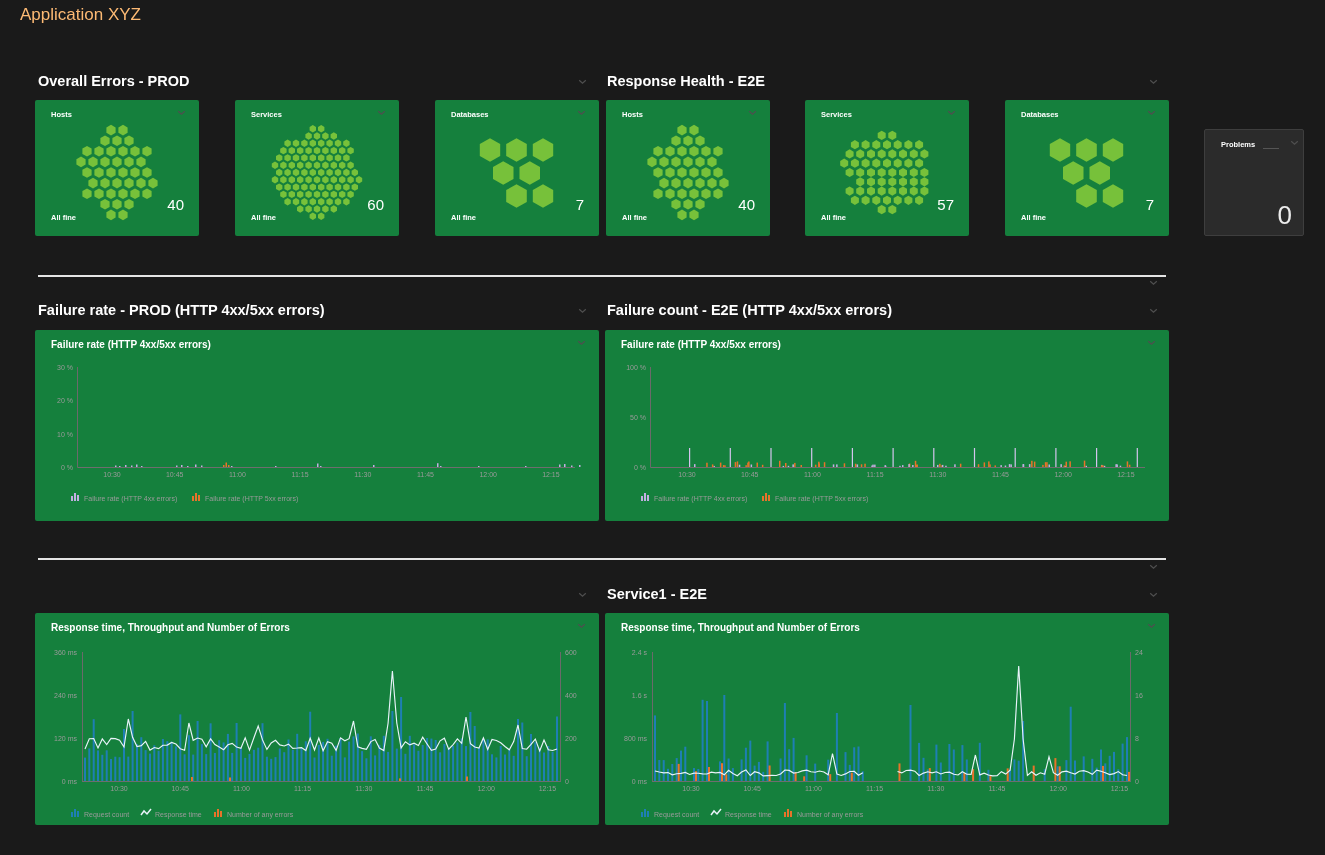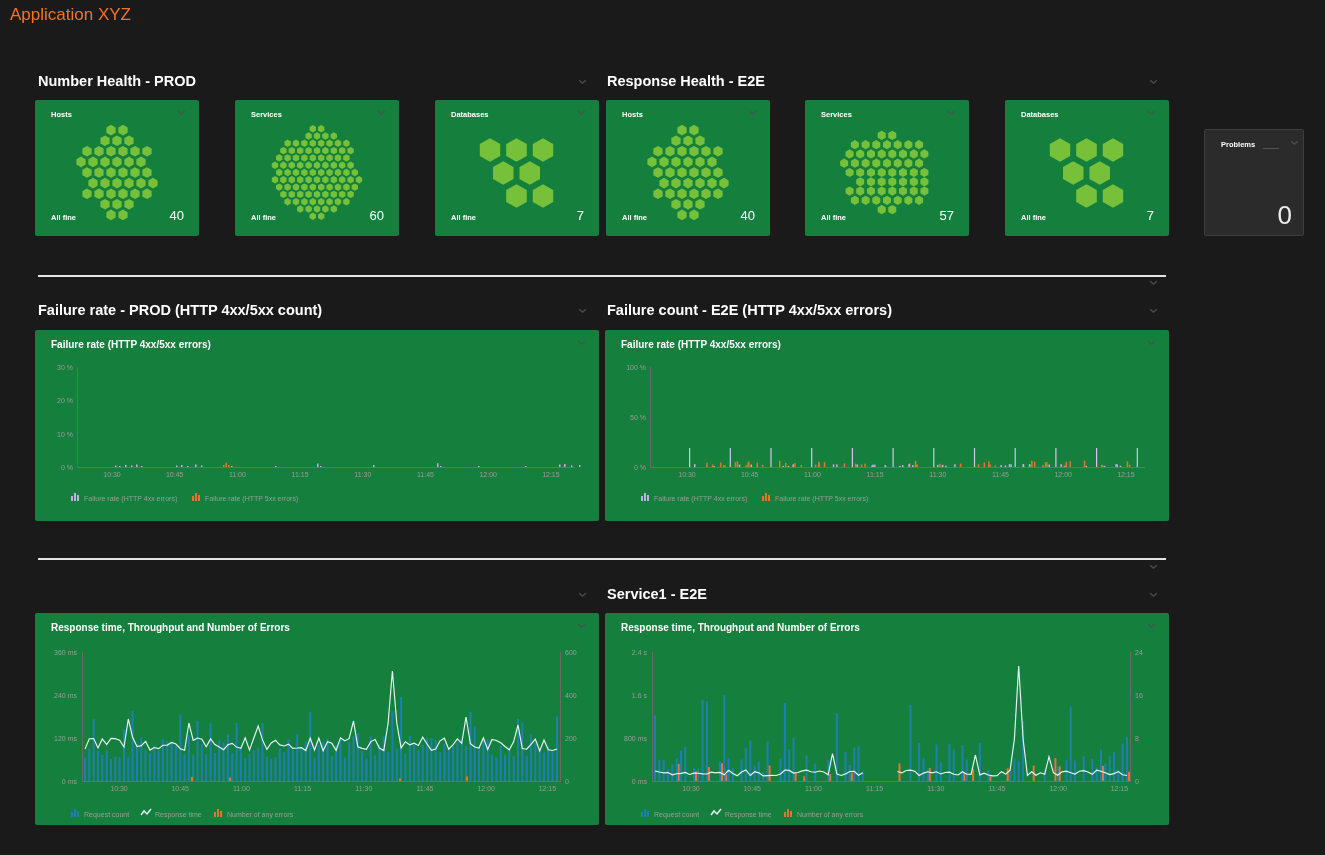--- a/index.html
+++ b/index.html
@@ -1,28 +1,28 @@
 <!DOCTYPE html>
 <html><head><meta charset="utf-8"><style>
 * { margin:0; padding:0; box-sizing:border-box; }
 body { width:1325px; height:855px; background:#1a1a1a; transform:translateZ(0); font-family:"Liberation Sans", sans-serif; position:relative; overflow:hidden; }
 .tile { position:absolute; background:#15803d; border-radius:2px; }
 .tlabel { position:absolute; left:16px; top:10px; font-size:7.5px; font-weight:bold; color:#fff; }
 .ctitle { position:absolute; left:16px; top:9px; font-size:10px; font-weight:bold; color:#fff; }
 .allfine { position:absolute; left:16px; bottom:14px; font-size:7.5px; font-weight:bold; color:#fff; }
-.tnum { position:absolute; right:15px; bottom:13px; font-size:13px; color:#fff; }
+.tnum { position:absolute; right:15px; bottom:23px; font-size:15px; color:#fff; }
 .shead { position:absolute; font-size:14.5px; font-weight:bold; color:#fff; }
 .ax { font-size:7px; fill:#9a9a9a; font-family:"Liberation Sans", sans-serif; }
 .leg { font-size:7px; fill:#9a9a9a; font-family:"Liberation Sans", sans-serif; }
 .sep { position:absolute; left:38px; width:1128px; height:2px; background:#e4e4e4; }
 </style></head>
 <body>
-<div style="position:absolute;left:10px;top:5px;font-size:17px;color:#f97316">Application XYZ</div>
+<div style="position:absolute;left:20px;top:5px;font-size:17px;color:#fdba74">Application XYZ</div>
 
-<div class="shead" style="left:38px;top:73px">Number Health - PROD</div>
+<div class="shead" style="left:38px;top:73px">Overall Errors - PROD</div>
 <svg style="position:absolute;left:578px;top:79px" width="9" height="6" viewBox="0 0 9 6">
     <path d="M1.2 1.2 L4.5 4.3 L7.8 1.2" stroke="#4f4f4f" stroke-width="1.2" fill="none"></path>
   </svg>
 <div class="shead" style="left:607px;top:73px">Response Health - E2E</div>
 <svg style="position:absolute;left:1149px;top:79px" width="9" height="6" viewBox="0 0 9 6">
     <path d="M1.2 1.2 L4.5 4.3 L7.8 1.2" stroke="#4f4f4f" stroke-width="1.2" fill="none"></path>
   </svg>
 
 <div class="tile" style="left:35px;top:100px;width:164px;height:136px">
 <div class="tlabel">Hosts</div>
@@ -339,21 +339,21 @@
 <svg style="position:absolute;left:85px;top:10px" width="9" height="6" viewBox="0 0 9 6">
       <path d="M1.2 1.2 L4.5 4.3 L7.8 1.2" stroke="#4f4f4f" stroke-width="1.2" fill="none"></path>
     </svg>
 <div style="position:absolute;right:11px;bottom:4px;font-size:26px;color:#ececec">0</div>
 </div>
 
 <div class="sep" style="top:275px"></div>
 <svg style="position:absolute;left:1149px;top:280px" width="9" height="6" viewBox="0 0 9 6">
     <path d="M1.2 1.2 L4.5 4.3 L7.8 1.2" stroke="#4f4f4f" stroke-width="1.2" fill="none"></path>
   </svg>
-<div class="shead" style="left:38px;top:302px">Failure rate - PROD (HTTP 4xx/5xx count)</div>
+<div class="shead" style="left:38px;top:302px">Failure rate - PROD (HTTP 4xx/5xx errors)</div>
 <svg style="position:absolute;left:578px;top:308px" width="9" height="6" viewBox="0 0 9 6">
     <path d="M1.2 1.2 L4.5 4.3 L7.8 1.2" stroke="#4f4f4f" stroke-width="1.2" fill="none"></path>
   </svg>
 <div class="shead" style="left:607px;top:302px">Failure count - E2E (HTTP 4xx/5xx errors)</div>
 <svg style="position:absolute;left:1149px;top:308px" width="9" height="6" viewBox="0 0 9 6">
     <path d="M1.2 1.2 L4.5 4.3 L7.8 1.2" stroke="#4f4f4f" stroke-width="1.2" fill="none"></path>
   </svg>
 
 <div class="tile" style="left:35px;top:330px;width:564px;height:191px">
 <div class="ctitle">Failure rate (HTTP 4xx/5xx errors)</div>

